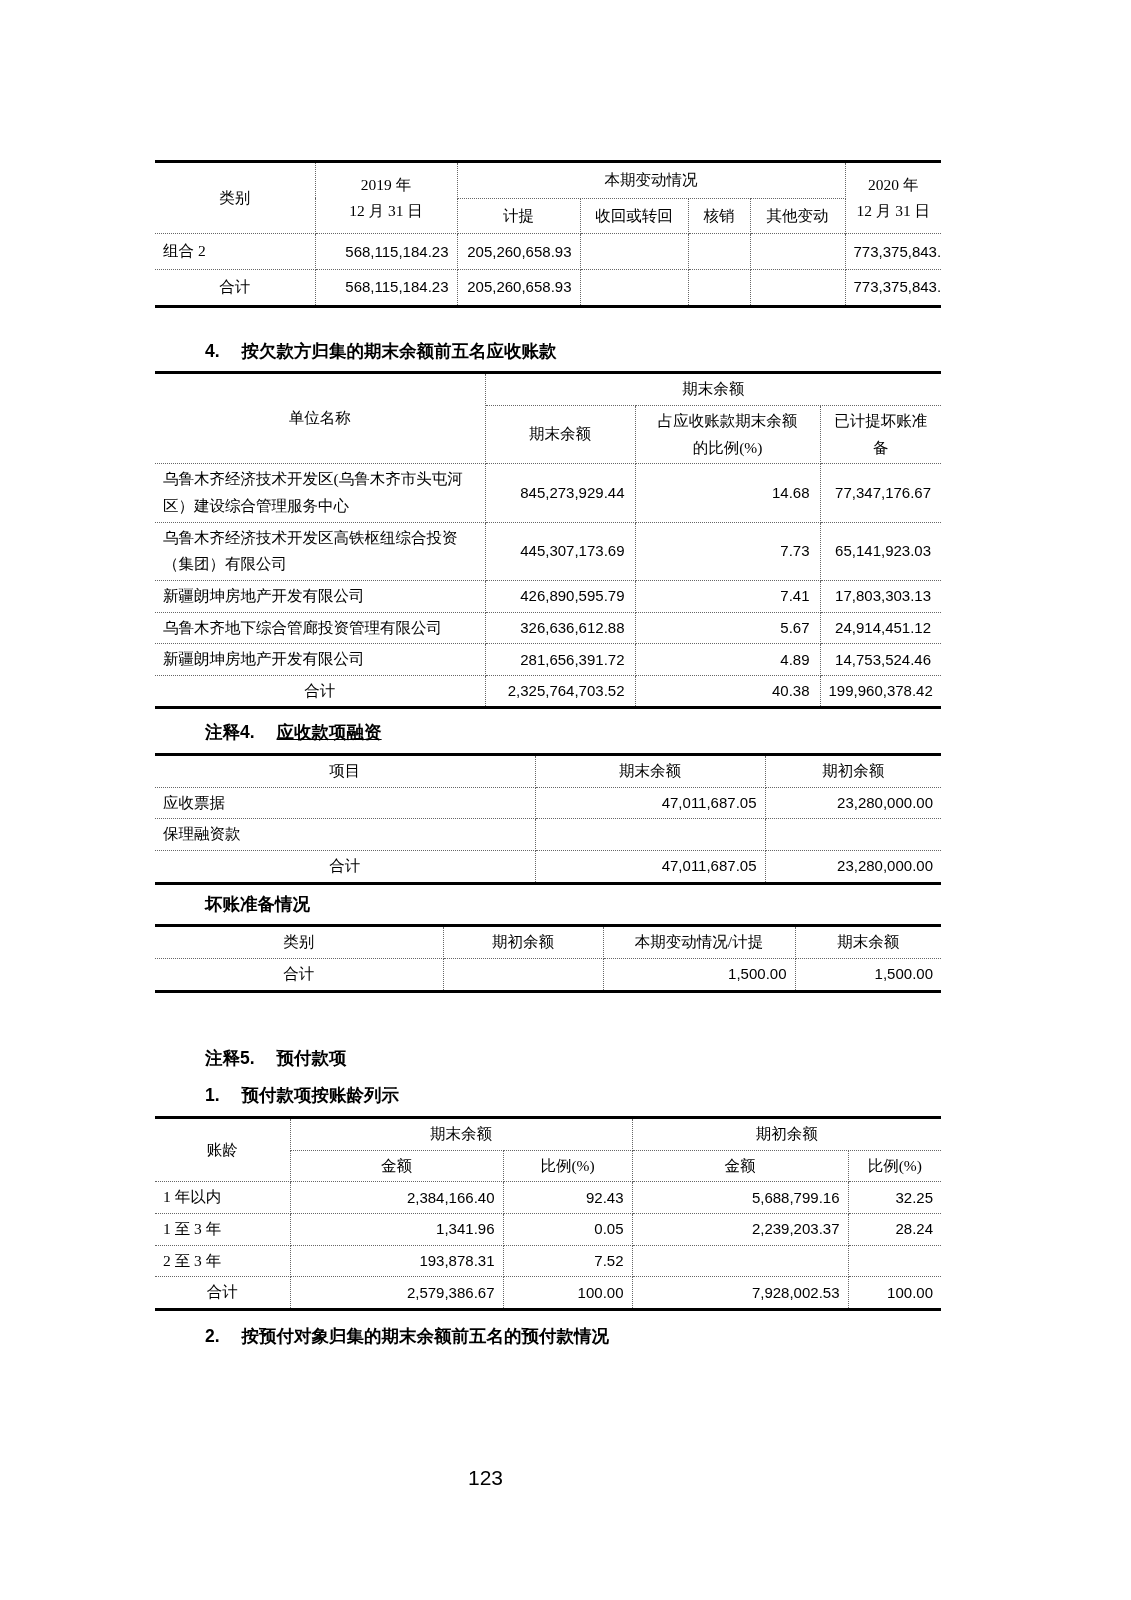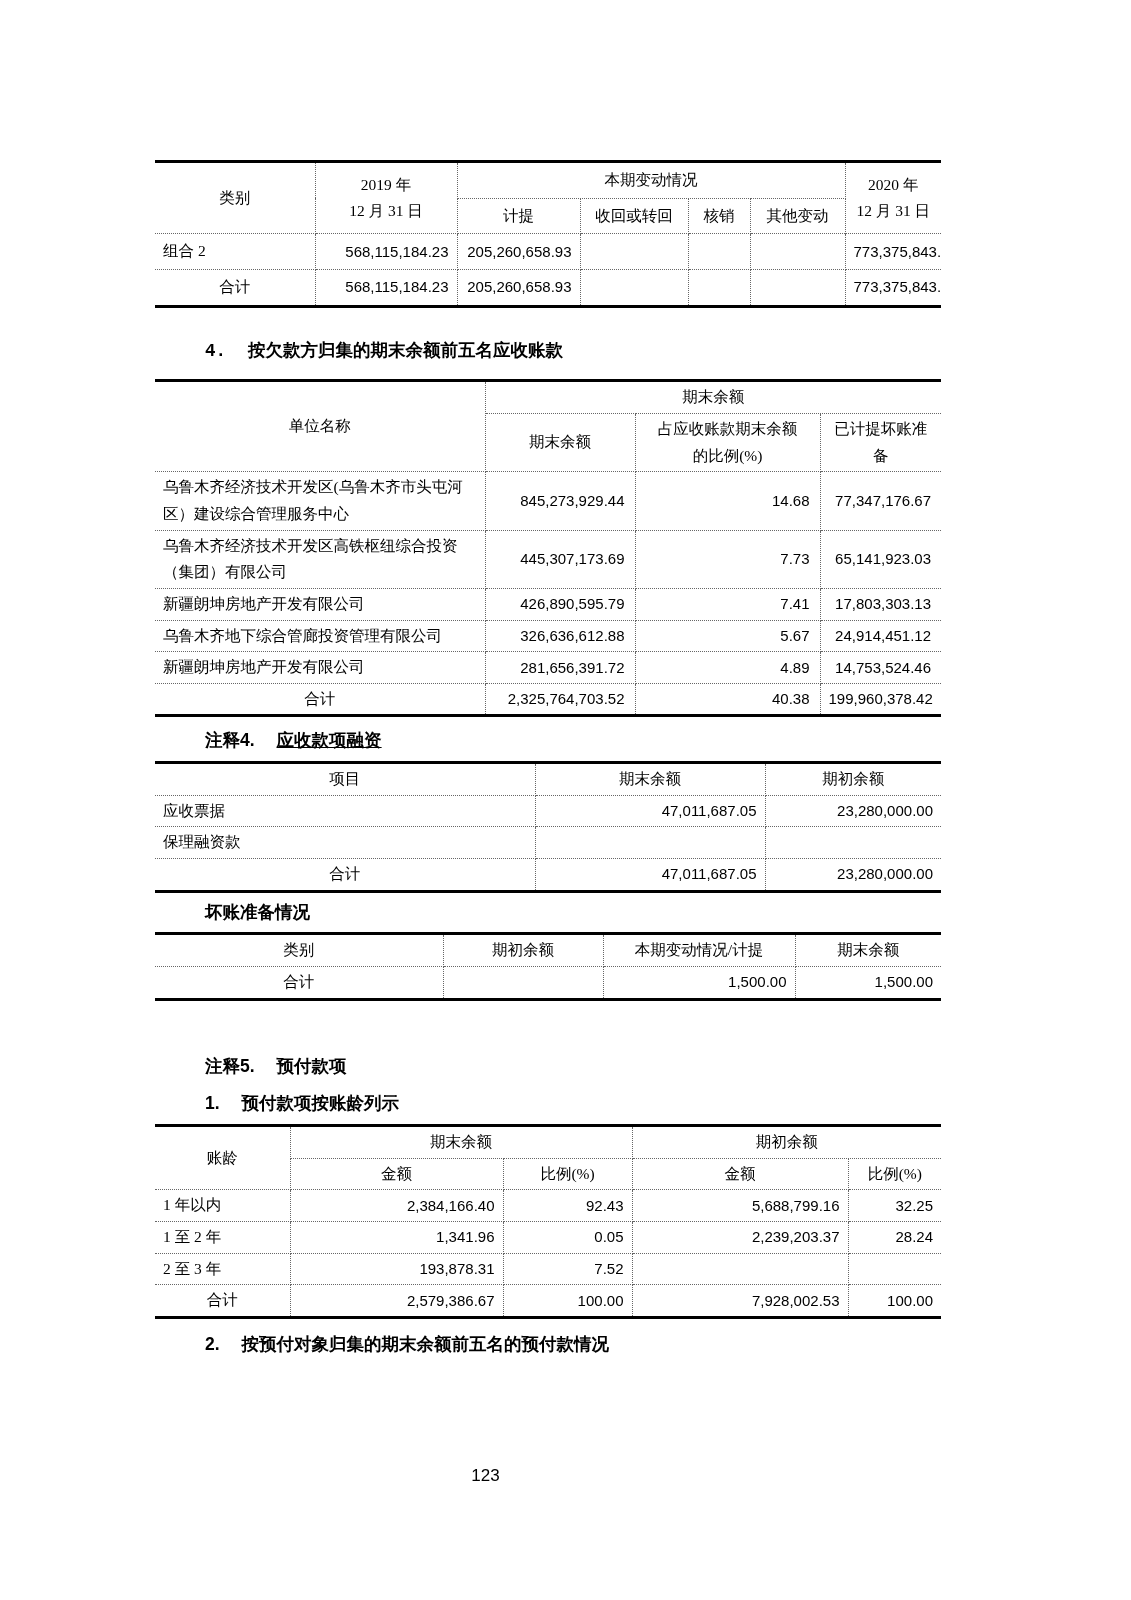--- a/index.html
+++ b/index.html
@@ -24,29 +24,29 @@
   .c { text-align:center; }
   .l { text-align:left; }
   .r { text-align:right; padding-right:10px; }
   .num { font-family:"Liberation Sans","DejaVu Sans",sans-serif; font-size:15px; }
   .pre { white-space:pre-line; }
   .heading {
     font-family:"Liberation Sans","DejaVu Sans",sans-serif;
     font-weight:700; font-size:17.5px; line-height:1.35; color:#000;
   }
   .heading .no { display:inline-block; margin-right:22px; }
-  .h-sec4   { margin:32px 0 16px 50px;font-family:Liberation Mono, monospace; }
+  .h-sec4   { margin:32px 0 8px 50px; }
   .h-note4  { margin:12px 0 8px 50px;text-decoration:underline; }
   .h-bad    { margin:8px 0 8px 50px; }
   .h-note5  { margin:54px 0 0 50px; }
   .h-sub1   { margin:14px 0 8px 50px; }
   .h-sub2   { margin:14px 0 0 50px; }
   .pageno {
     position:absolute; top:1466px; left:0; width:971px; text-align:center;
-    font-family:"Liberation Sans","DejaVu Sans",sans-serif; font-size:17px; color:#000;
+    font-family:"Liberation Sans","DejaVu Sans",sans-serif; font-size:21px; color:#000;
   }
 </style>
 </head>
 <body>
 
 <div class="page">
   <div class="content">
 
     <table class="t1">
       <colgroup>
@@ -245,21 +245,21 @@
           <td class="c">比例(%)</td>
         </tr>
         <tr>
           <td class="l">1 年以内</td>
           <td class="r num">2,384,166.40</td>
           <td class="r num">92.43</td>
           <td class="r num">5,688,799.16</td>
           <td class="r num">32.25</td>
         </tr>
         <tr>
-          <td class="l">1 至 2 年</td>
+          <td class="l">1 至 3 年</td>
           <td class="r num">1,341.96</td>
           <td class="r num">0.05</td>
           <td class="r num">2,239,203.37</td>
           <td class="r num">28.24</td>
         </tr>
         <tr>
           <td class="l">2 至 3 年</td>
           <td class="r num">193,878.31</td>
           <td class="r num">7.52</td>
           <td class="r num"></td>

